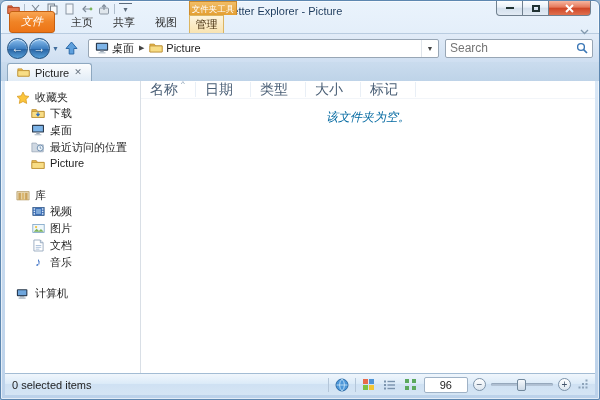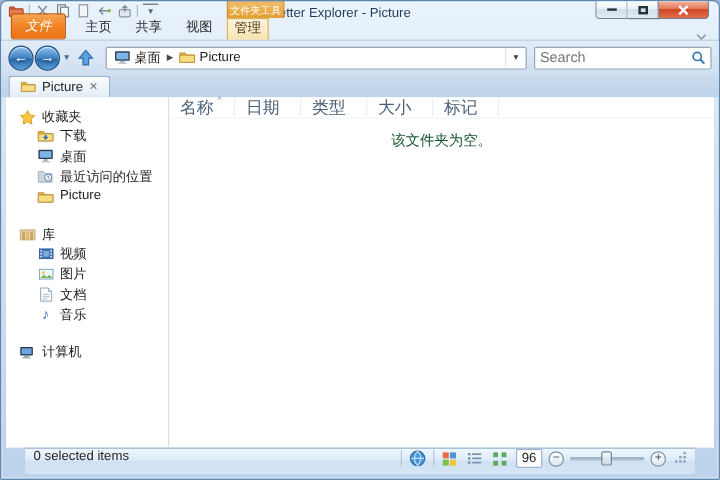--- a/index.html
+++ b/index.html
@@ -69,29 +69,29 @@
   .sidebar{width:136px;border-right:1px solid #d9dfe6;padding-top:8px;overflow:hidden;}
   .sec{margin-bottom:13px;}
   .sec-head{display:flex;align-items:center;gap:5px;padding-left:11px;height:17px;font-size:11px;color:#1e1e1e;cursor:default;}
   .sec-item{display:flex;gap:5px;padding-left:26px;height:17px;font-size:11px;color:#1e1e1e;cursor:default;}
   .icon14{width:14px;height:14px;display:flex;align-items:center;justify-content:center;flex:none;}
   .music-glyph{color:#3a6fc4;font-size:12px;line-height:1;}
   .main{flex:1;position:relative;}
   .headers{display:flex;height:18px;align-items:center;position:relative;border-bottom:1px solid #f2f5f9;}
   .col{width:55px;padding-left:9px;font-size:14px;color:#4a5f76;border-right:1px solid #e9eff6;height:15px;line-height:15px;}
   .sort-caret{position:absolute;left:40px;top:-2px;font-size:8px;color:#7d95ae;}
-  .empty-msg{position:absolute;top:28px;left:0;right:0;text-align:center;font-size:12px;color:#14532d;}
-  
-  .statusbar{height:22px;margin:0 20px;display:flex;align-items:flex-start;padding:0 7px;
+  .empty-msg{position:absolute;top:28px;left:0;right:0;text-align:center;font-size:12px;color:#0369a1;font-style:italic;}
+  
+  .statusbar{height:22px;margin:0 4px;display:flex;align-items:center;padding:0 7px;
     background:linear-gradient(#f0f6fc,#dcebf8 45%,#cfe1f3 50%,#d5e5f4);
     border-top:1px solid #a3bcd4;font-size:11px;color:#1e1e1e;}
   .sb-right{margin-left:auto;display:flex;align-items:center;gap:5px;}
   .vsep{width:1px;height:14px;background:#b4c6d9;}
   .sb-btn{display:flex;align-items:center;justify-content:center;width:16px;height:16px;}
-  .zoom-val{background:#fff;border:1px solid #9fb2c6;border-radius:2px;padding:0 4px;font-size:11px;color:#222;line-height:14px;}
+  .zoom-val{background:#fff;border:1px solid #9fb2c6;border-radius:2px;padding:0 15px;font-size:11px;color:#222;line-height:14px;}
   .zoom-circle{width:13px;height:13px;border-radius:50%;border:1px solid #7d93a9;color:#44546a;
     background:linear-gradient(#fff,#dce6f0);display:flex;align-items:center;justify-content:center;
     font-size:10px;line-height:1;}
   .slider{position:relative;width:62px;height:14px;display:flex;align-items:center;}
   .slider-track{width:100%;height:3px;background:#b3c3d5;border-radius:2px;box-shadow:inset 0 1px 1px #93a6ba;}
   .slider-thumb{position:absolute;left:26px;top:1px;width:9px;height:12px;border:1px solid #72889c;border-radius:2px;
     background:linear-gradient(#f6f9fc,#ccd9e6);}
   .grip{margin-left:2px;}
 </style>
 </head>

